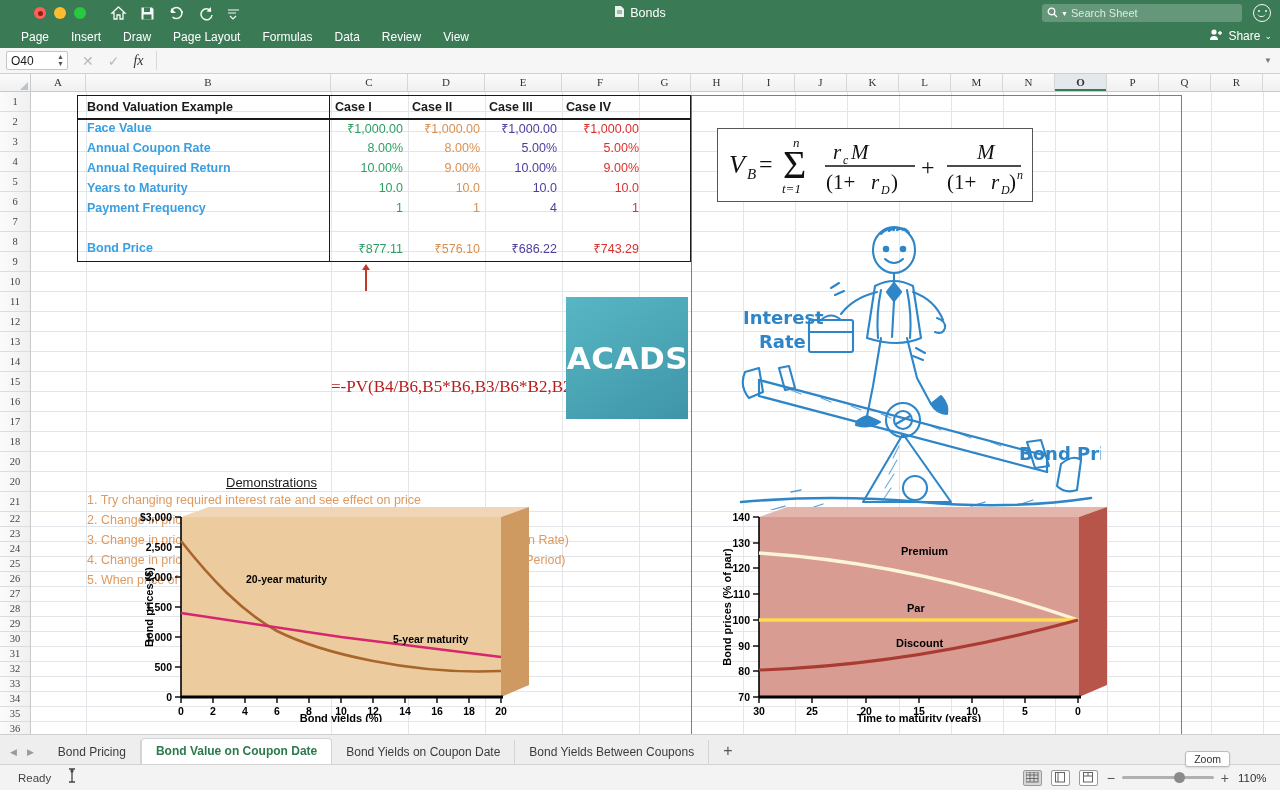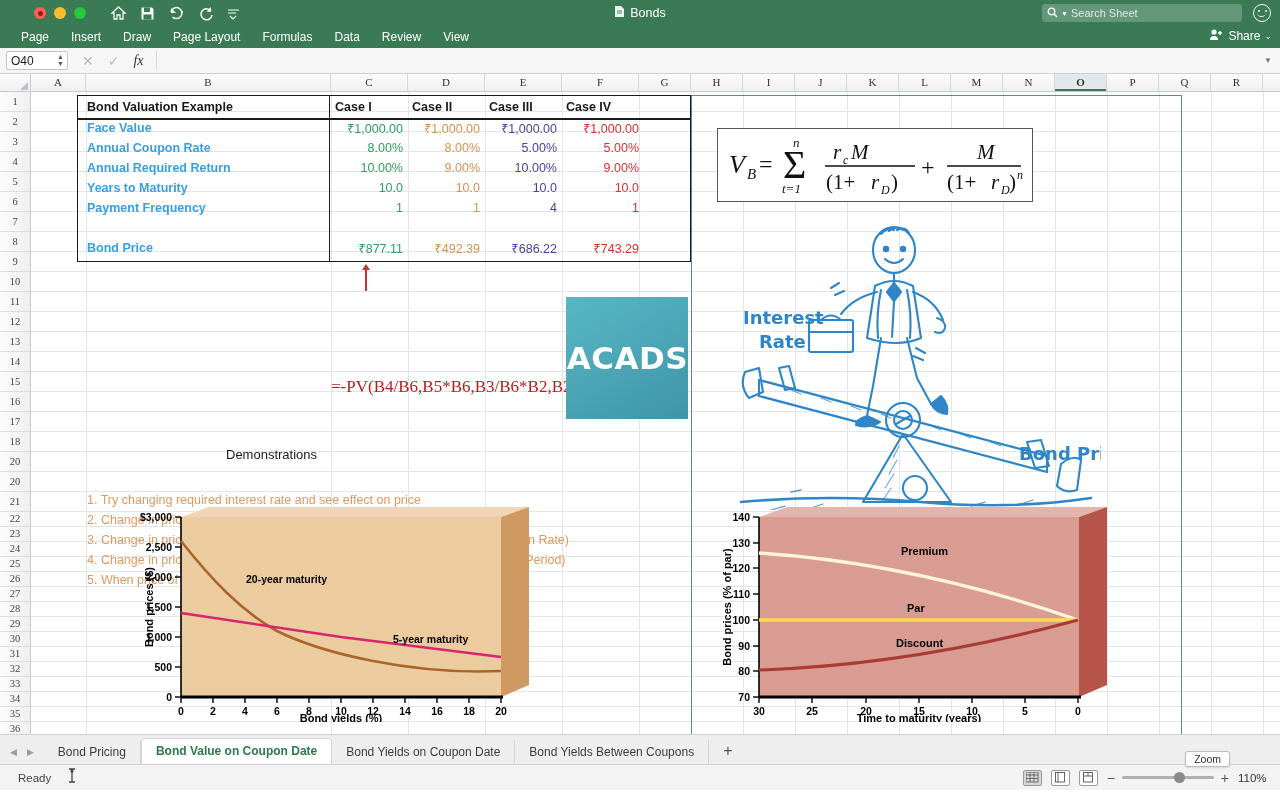--- a/index.html
+++ b/index.html
@@ -480,21 +480,21 @@
       <div class="cellbox num c2" style="left:376px; top:86px; width:73px; height:20px;">10.0</div>
       <div class="cellbox num c3" style="left:453px; top:86px; width:73px; height:20px;">10.0</div>
       <div class="cellbox num c4" style="left:530px; top:86px; width:78px; height:20px;">10.0</div>
 
       <div class="cellbox num c1" style="left:299px; top:106px; width:73px; height:20px;">1</div>
       <div class="cellbox num c2" style="left:376px; top:106px; width:73px; height:20px;">1</div>
       <div class="cellbox num c3" style="left:453px; top:106px; width:73px; height:20px;">4</div>
       <div class="cellbox num c4" style="left:530px; top:106px; width:78px; height:20px;">1</div>
 
       <div class="cellbox num c1" style="left:299px; top:146px; width:73px; height:20px;">₹877.11</div>
-      <div class="cellbox num c2" style="left:376px; top:146px; width:73px; height:20px;">₹492.39</div>
+      <div class="cellbox num c2" style="left:376px; top:146px; width:73px; height:20px;">₹576.10</div>
       <div class="cellbox num c3" style="left:453px; top:146px; width:73px; height:20px;">₹686.22</div>
       <div class="cellbox num c4" style="left:530px; top:146px; width:78px; height:20px;">₹743.29</div>
 
       <div class="arrow-up" style="left:334px; top:177px; height:22px;"></div>
       <div class="cellbox formula-note" style="left:300px; top:285px; height:20px;">=-PV(B4/B6,B5*B6,B3/B6*B2,B2)</div>
 
       <div class="mathbox" style="left:686px; top:36px; width:316px; height:74px;">
         <svg width="300" height="64" viewBox="0 0 300 64">
           <g font-family="Liberation Serif, serif" fill="#111">
             <text x="4" y="40" font-size="26" font-style="italic">V</text>
@@ -585,21 +585,21 @@
             </g>
           </g>
           <g font-family="DejaVu Sans, sans-serif" fill="#2e86c8" font-size="18" font-weight="bold">
             <text x="12" y="104">Interest</text>
             <text x="28" y="128">Rate</text>
             <text x="288" y="240">Bond Price</text>
           </g>
         </svg>
       </div>
 
-      <div class="cellbox demo-title" style="left:195px; top:352px; height:20px;">Demonstrations</div>
+      <div class="cellbox demo-title" style="left:195px; top:380px; height:20px;text-decoration:underline;">Demonstrations</div>
       <div class="cellbox demo-item" style="left:56px; top:398px; height:20px;">1. Try changing required interest rate and see effect on price</div>
       <div class="cellbox demo-item" style="left:56px; top:418px; height:20px;">2. Change in price of bonds at different intrest rates</div>
       <div class="cellbox demo-item" style="left:56px; top:438px; height:20px;">3. Change in price of bonds for bonds with diff maturity period (But same Coupon Rate)</div>
       <div class="cellbox demo-item" style="left:56px; top:458px; height:20px;">4. Change in price of bonds for bonds with diff Coupon rate (But same maturity Period)</div>
       <div class="cellbox demo-item" style="left:56px; top:478px; height:20px;">5. When price of bond is higher or lower than face value</div>
 
       <div class="acads" style="left:535px; top:205px; width:122px; height:122px;">
         <span>ACADS</span>
       </div>
 

